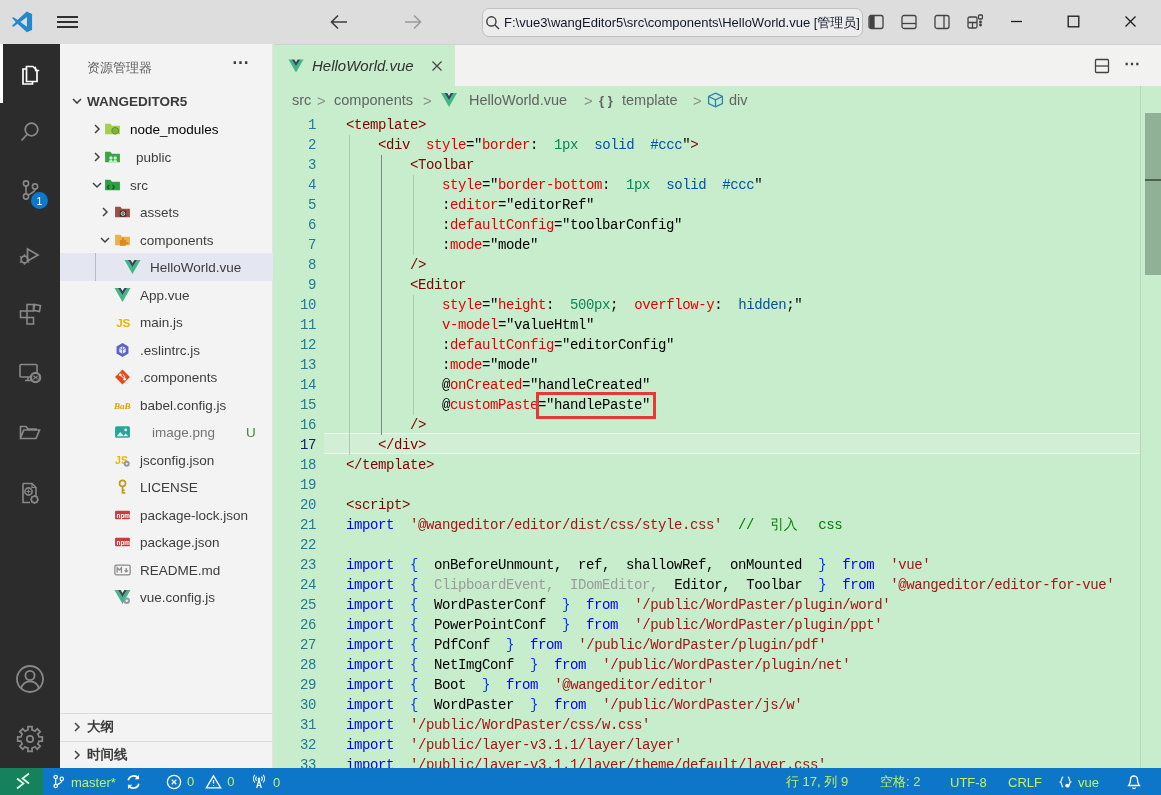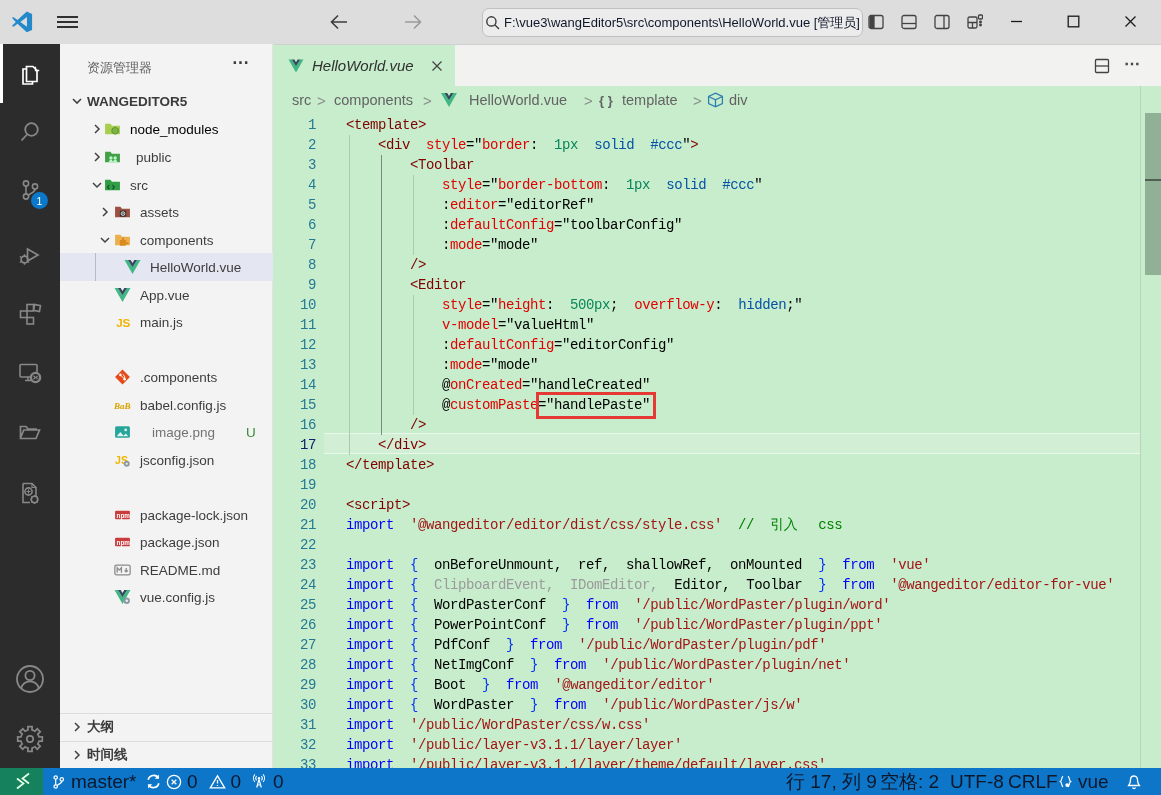--- a/index.html
+++ b/index.html
@@ -24,21 +24,21 @@
 .cr{position:absolute;top:50%;transform:translateY(-50%);white-space:nowrap}
 
 #editor{position:absolute;left:274px;top:114px;width:887px;height:654px;background:#c7edcc;overflow:hidden}
 pre{font-family:"Liberation Mono",monospace;font-size:14px;letter-spacing:-0.4px;line-height:20px;white-space:pre}
 #gutter{position:absolute;left:0;top:1px;width:42px;text-align:right;color:#237893}
 #code{position:absolute;left:72px;top:1px;color:#000}
 .m{color:#800000}.r{color:#e30000}.g{color:#098658}.b{color:#0451a5}.s{color:#a31515}
 .kw{color:#0000ff}.br{color:#0431fa}.cm{color:#008000}.gy{color:#9a9a9a}
 .guide{position:absolute;width:1px;background:#aec8b1}
 
-#status{position:absolute;left:0;top:768px;width:1161px;height:27px;background:#0d76c9;color:#0f172a;font-size:19px}
+#status{position:absolute;left:0;top:768px;width:1161px;height:27px;background:#0d76c9;color:#bef264;font-size:13px}
 .st{position:absolute;top:50%;transform:translateY(-50%);white-space:nowrap;display:flex;align-items:center;gap:5px}
 </style></head>
 <body>
 <div id="titlebar">
  <svg class="abs" style="left:11px;top:11px" width="22" height="22" viewBox="0 0 24 24">
   <path fill="#2489ca" d="M17.2 0.6 L7.1 9.9 L2.9 6.7 L1.0 7.4 L5.2 11.9 L1.0 16.4 L2.9 17.2 L7.1 13.9 L17.2 23.3 L23 20.6 L23 3.3 Z M17.4 6.6 L17.4 17.3 L10.2 11.9 Z"></path>
  </svg>
  <div class="abs" style="left:57px;top:16.2px;width:21px;height:1.7px;background:#303030"></div>
  <div class="abs" style="left:57px;top:21.2px;width:21px;height:1.7px;background:#303030"></div>
  <div class="abs" style="left:57px;top:26.2px;width:21px;height:1.7px;background:#303030"></div>
@@ -237,20 +237,28 @@
         <path d="M3.7 1.5h2.6L8 4.3l1.7-2.8h2.6L8 8.2z" fill="#35495e"></path>
       </svg>
       <span class="lbl" style="left:80px;color:#3d3d3d">App.vue</span>
     </div>
 <div class="trow" style="top:264px">
       <svg class="ticon" style="left:54px" viewBox="0 0 16 16">
         <text x="2" y="12.5" font-family="Liberation Sans" font-weight="bold" font-size="11" fill="#f0b400">JS</text>
       </svg>
       <span class="lbl" style="left:80px;color:#3d3d3d">main.js</span>
     </div>
+<div class="trow" style="top:292px">
+      <svg class="ticon" style="left:54px" viewBox="0 0 16 16">
+        <path d="M8 1.5l5.6 3.2v6.6L8 14.5l-5.6-3.2V4.7z" fill="#5c63c5"></path>
+        <path d="M8 4.5l3 1.7v3.6L8 11.5 5 9.8V6.2z" fill="#fff" opacity="0.85"></path>
+        <path d="M8 4.5v3.4l3-1.7M8 7.9L5 6.2M8 7.9v3.6" stroke="#5c63c5" stroke-width="0.7" fill="none"></path>
+      </svg>
+      <span class="lbl" style="left:80px;color:#3d3d3d">.eslintrc.js</span>
+    </div>
 <div class="trow" style="top:319px">
       <svg class="ticon" style="left:54px" viewBox="0 0 16 16">
         <path d="M8 1l7 7-7 7-7-7z" fill="#e64a19"></path>
         <circle cx="6" cy="6" r="1.2" fill="#fff"></circle>
         <circle cx="10" cy="10" r="1.2" fill="#fff"></circle>
         <path d="M6.8 6.8l2.5 2.5M10 8.8V7.2L8.2 5.5" stroke="#fff" stroke-width="0.9" fill="none"></path>
       </svg>
       <span class="lbl" style="left:80px;color:#3d3d3d">.components</span>
     </div>
 <div class="trow" style="top:347px">
@@ -268,20 +276,27 @@
       <span class="lbl" style="left:92px;color:#737373">image.png</span>
       <span class="lbl" style="left:186px;color:#388a34">U</span>
     </div>
 <div class="trow" style="top:402px">
       <svg class="ticon" style="left:54px" viewBox="0 0 16 16">
         <text x="1" y="11.5" font-family="Liberation Sans" font-weight="bold" font-size="10" fill="#f0b400">JS</text>
         <circle cx="12" cy="11.5" r="2.8" fill="#8d9aa5"></circle>
         <circle cx="12" cy="11.5" r="1" fill="#f3f3f3"></circle>
       </svg>
       <span class="lbl" style="left:80px;color:#3d3d3d">jsconfig.json</span>
+    </div>
+<div class="trow" style="top:429px">
+      <svg class="ticon" style="left:54px" viewBox="0 0 16 16">
+        <circle cx="8" cy="4.6" r="2.8" fill="none" stroke="#c39b1a" stroke-width="1.6"></circle>
+        <path d="M8 7.4V14M8 13.5h2.6M8 11h2" stroke="#c39b1a" stroke-width="1.6" fill="none"></path>
+      </svg>
+      <span class="lbl" style="left:80px;color:#3d3d3d">LICENSE</span>
     </div>
 <div class="trow" style="top:457px">
       <svg class="ticon" style="left:54px" viewBox="0 0 16 16">
         <rect x="1" y="4" width="14" height="8" rx="1" fill="#ca3c3c"></rect>
         <text x="2.4" y="10.8" font-family="Liberation Sans" font-weight="bold" font-size="6" fill="#fff">npm</text>
       </svg>
       <span class="lbl" style="left:80px;color:#3d3d3d">package-lock.json</span>
     </div>
 <div class="trow" style="top:484px">
       <svg class="ticon" style="left:54px" viewBox="0 0 16 16">

